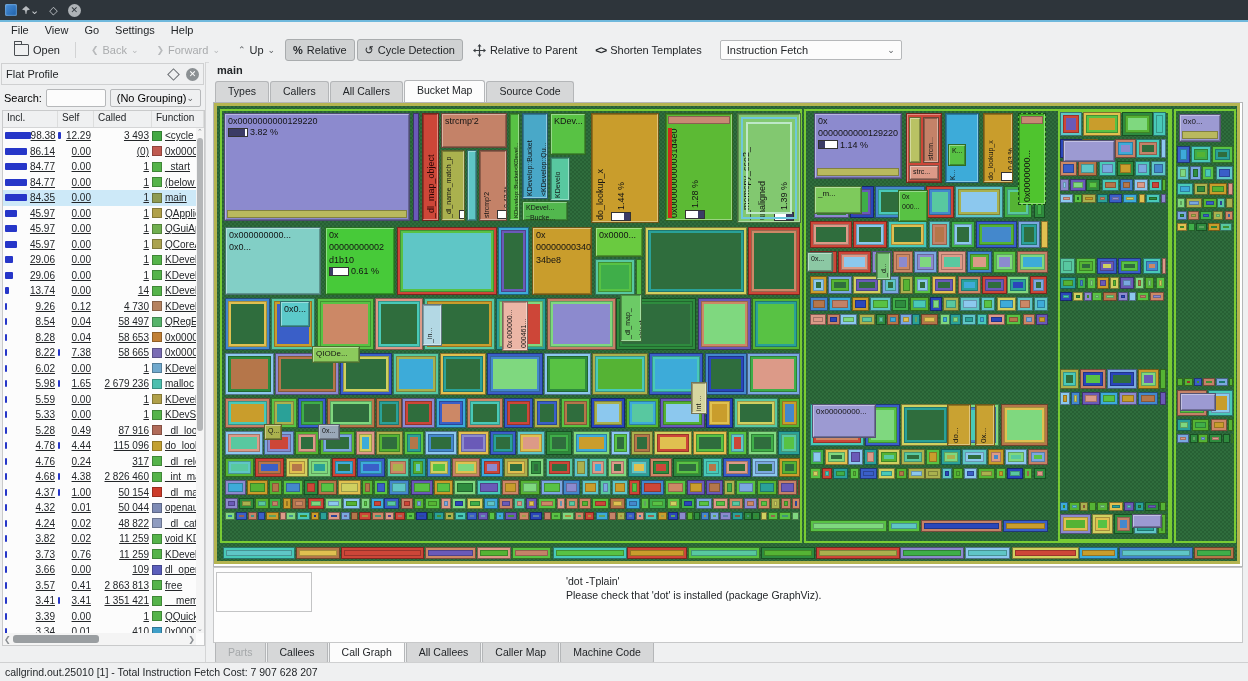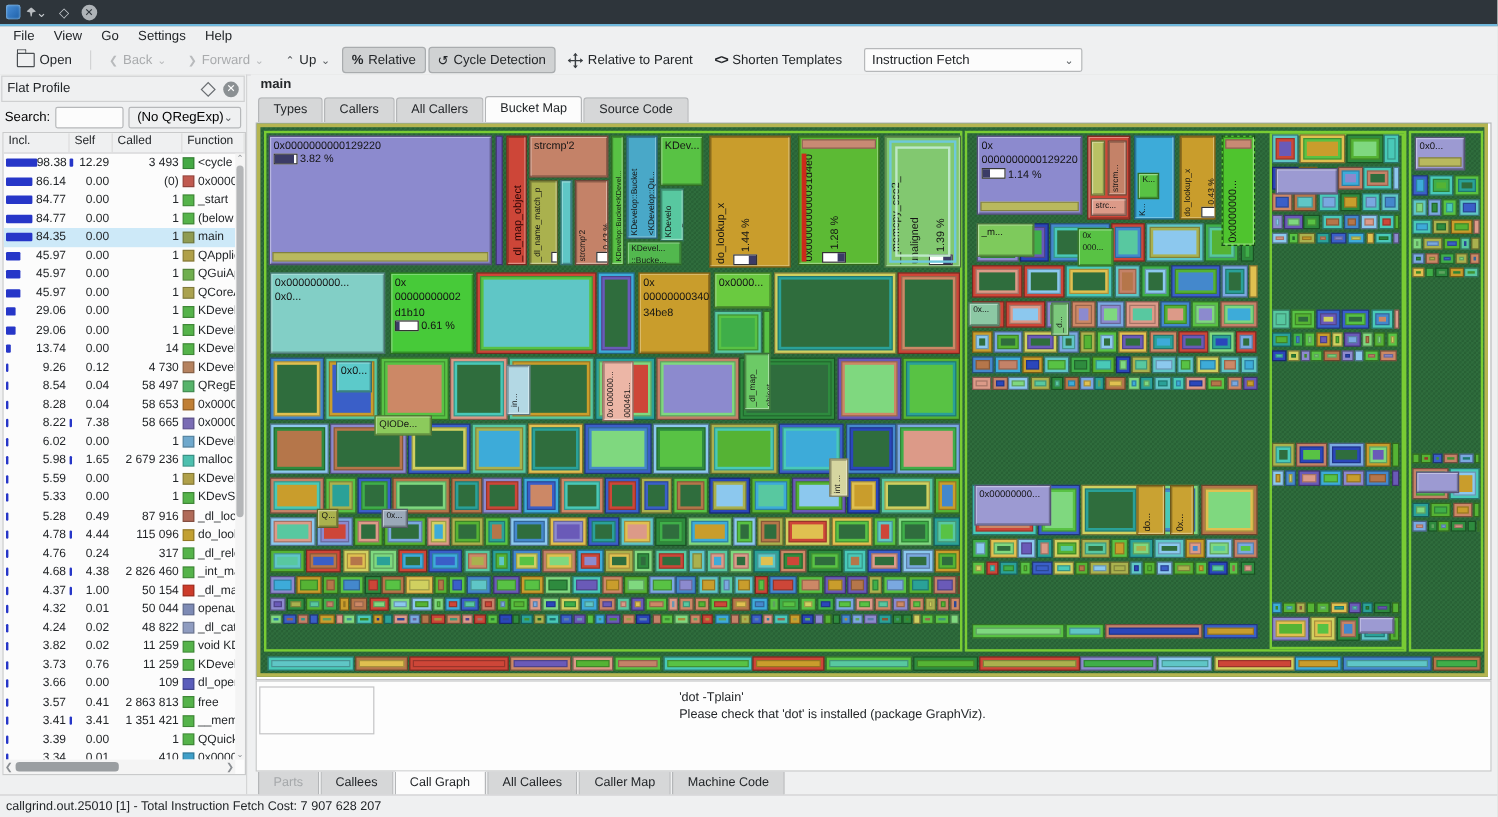--- a/index.html
+++ b/index.html
@@ -45,21 +45,21 @@
   .closedock{width:13px;height:13px;border-radius:50%;background:#8b9093;color:#fff;font-size:9px;
     display:flex;align-items:center;justify-content:center;font-weight:bold;}
   .searchrow{display:flex;align-items:center;gap:4px;padding:3px 4px;font-size:11px;}
   .searchinput{width:86px;height:16px;background:#fcfcfc;border:1px solid #b6b8ba;border-radius:2px;}
   
   .ftable{position:absolute;left:2px;top:48px;width:201px;height:534px;background:#fcfcfc;border:1px solid #c9cacb;overflow:hidden;}
   .thead{display:grid;grid-template-columns:55px 36px 58px 1fr;height:16px;background:#eff0f1;
     border-bottom:1px solid #d4d5d6;font-size:10px;color:#232629;}
   .thead div{padding:1px 4px;border-right:1px solid #dcdddd;overflow:hidden;}
   .tbody{position:absolute;left:0;top:17px;right:8px;bottom:12px;overflow:hidden;}
-  .trow{display:grid;grid-template-columns:55px 36px 58px 1fr;height:15.5px;font-size:10px;color:#232629;align-items:center;}
+  .trow{display:grid;grid-template-columns:55px 36px 58px 1fr;height:15.5px;font-size:10px;color:#232629;align-items:center;text-decoration:underline;}
   .trow.sel{background:#cde9f8;}
   .c-incl{display:flex;align-items:center;padding-left:2px;position:relative;height:100%;}
   .ibar{background:#2636c8;height:7px;border-radius:1px;flex:none;}
   .c-incl span{flex:1;text-align:right;padding-right:3px;}
   .c-self{display:flex;align-items:center;height:100%;}
   .c-self span{flex:1;text-align:right;padding-right:3px;}
   .c-called{text-align:right;padding-right:3px;white-space:nowrap;}
   .c-fn{display:flex;align-items:center;gap:3px;overflow:hidden;white-space:nowrap;}
   .fnsq{width:8px;height:8px;flex:none;border:1px solid rgba(0,0,0,.25);}
   
@@ -180,21 +180,21 @@
     <div class="dockhead">
       <span>Flat Profile</span>
       <span class="sp"></span>
       <span class="diamond"></span>
       <span class="closedock">✕</span>
     </div>
     <div class="searchrow">
       <span>Search:</span>
       <div class="searchinput"></div>
       <div class="combo combo-sm">
-        <span style="overflow:hidden;white-space:nowrap;">(No QRegExp)</span>
+        <span style="overflow:hidden;white-space:nowrap;">(No Grouping)</span>
         <span class="chev">⌄</span>
       </div>
     </div>
     <div class="ftable">
       <div class="thead" id="thead">
           <div>Incl.</div>
           <div>Self</div>
           <div>Called</div>
           <div>Function</div>
         </div>

